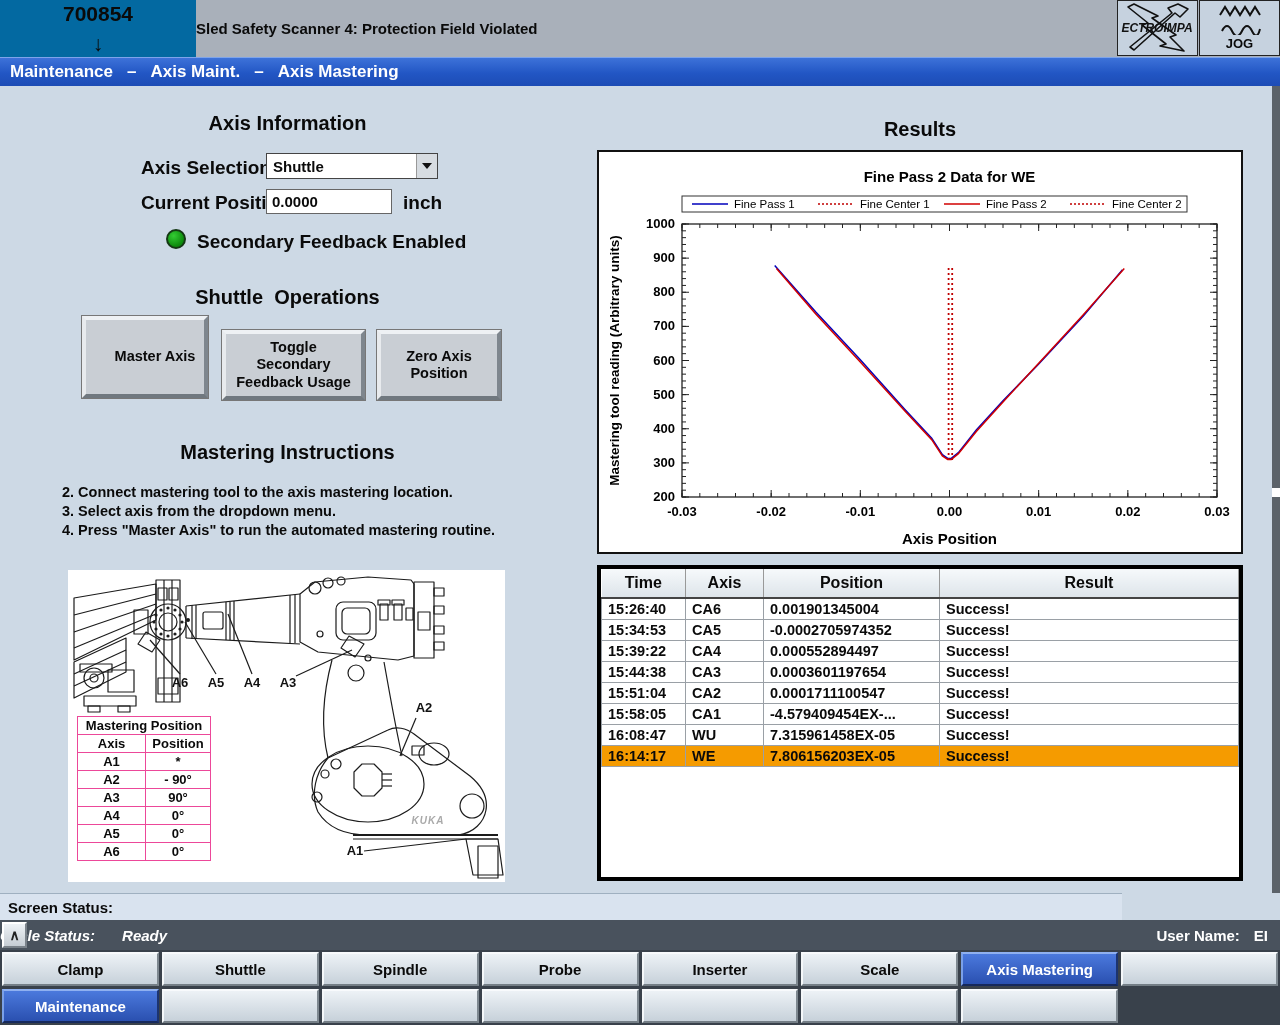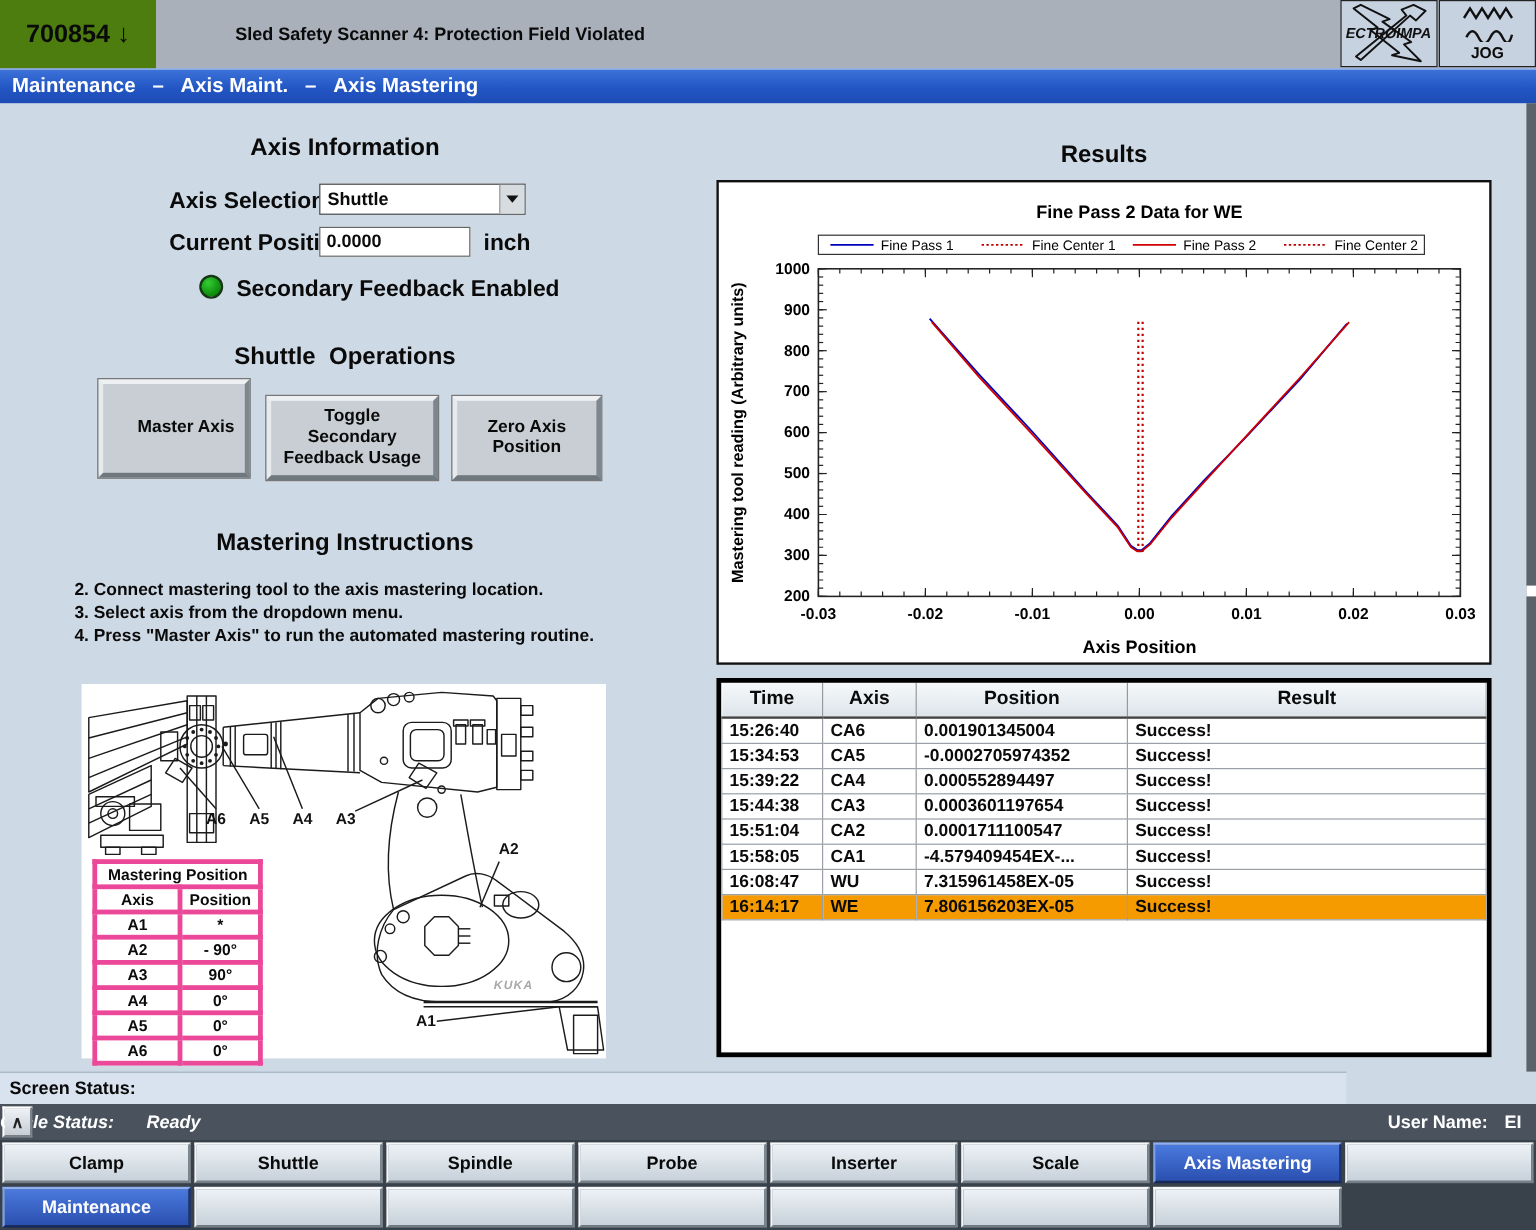--- a/index.html
+++ b/index.html
@@ -2,21 +2,21 @@
 <html><head>
 <meta charset="utf-8">
 <style>
   html,body{margin:0;padding:0;background:#888;}
   #screen{position:relative;width:1280px;height:1025px;background:#cdd9e5;overflow:hidden;
           font-family:"Liberation Sans",sans-serif;color:#0a0a0a;}
   .abs{position:absolute;}
 
   
   #topbar{left:0;top:0;width:1280px;height:57px;background:#a9b0ba;}
-  #alarm-num-box{left:0;top:0;width:130px;height:57px;background:#4d7c0f;display:flex;align-items:center;justify-content:center;gap:6px;font-size:21px;font-weight:bold;}
+  #alarm-num-box{left:0;top:0;width:196px;height:57px;background:#0369a1;display:flex;align-items:center;justify-content:center;gap:6px;font-size:21px;font-weight:bold;flex-direction:column;}
   #alarm-msg{left:196px;top:0;height:57px;line-height:57px;font-size:15px;font-weight:bold;}
   .icon-box{top:0;height:56px;background:#c6d2df;border:1px solid #222;box-sizing:border-box;display:flex;flex-direction:column;align-items:center;justify-content:center;}
   #logo-box{left:1117px;width:81px;}
   #jog-box{left:1199px;width:81px;justify-content:center;}
   #jog-box .lbl{font-size:13px;font-weight:bold;margin-top:1px;}
 
   
   #breadcrumb{left:0;top:57px;width:1280px;height:29px;background:linear-gradient(180deg,#3d72d9,#2256c4 55%,#1d4cb5);
               border-top:1px solid #7ea4ea;box-sizing:border-box;color:#fff;font-size:17px;font-weight:bold;
               display:flex;align-items:center;padding-left:10px;gap:14px;}
@@ -37,21 +37,21 @@
   .btn3d{background:#c9ced4;border:4px solid;border-color:#eef1f4 #7e868e #70787f #e8ebee;outline:1px solid #777;
          display:flex;align-items:center;justify-content:center;text-align:center;font-size:14.5px;font-weight:bold;line-height:1.2;box-sizing:border-box;cursor:default;}
 
   
   #steps{left:62px;top:483px;width:470px;font-size:14.5px;font-weight:bold;line-height:19px;}
 
   
   #robot-panel{left:68px;top:570px;width:437px;height:312px;background:#fff;}
   #robot-panel svg{position:absolute;left:0;top:0;}
   #mtable{position:absolute;left:9px;top:146px;border-collapse:collapse;font-size:13px;font-weight:bold;background:#fff;}
-  #mtable td,#mtable th{border:4px solid #ec4899;text-align:center;padding:0 6px;height:17px;}
+  #mtable td,#mtable th{border:1px solid #ec4899;text-align:center;padding:0 6px;height:17px;}
   #mtable .t{width:120px;}
   #mtable td:first-child{width:55px;}
 
   
   #chart-panel{left:597px;top:150px;width:646px;height:404px;background:#fff;border:2px solid #111;box-sizing:border-box;}
   #table-panel{left:597px;top:565px;width:646px;height:316px;background:#fff;border:4px solid #000000;box-sizing:border-box;overflow:hidden;}
   #rtable{border-collapse:collapse;width:100%;table-layout:fixed;font-size:14.5px;font-weight:bold;}
   #rtable th{background:linear-gradient(180deg,#f6f9fb,#dde4ea);border-right:1px solid #999;border-bottom:2px solid #444;height:26px;font-size:16px;}
   #rtable td{border:1px solid #9aa0a6;border-top:none;height:20px;padding:0 0 0 6px;white-space:nowrap;overflow:hidden;}
   #rtable tr.hl td{background:#F59B00;}

